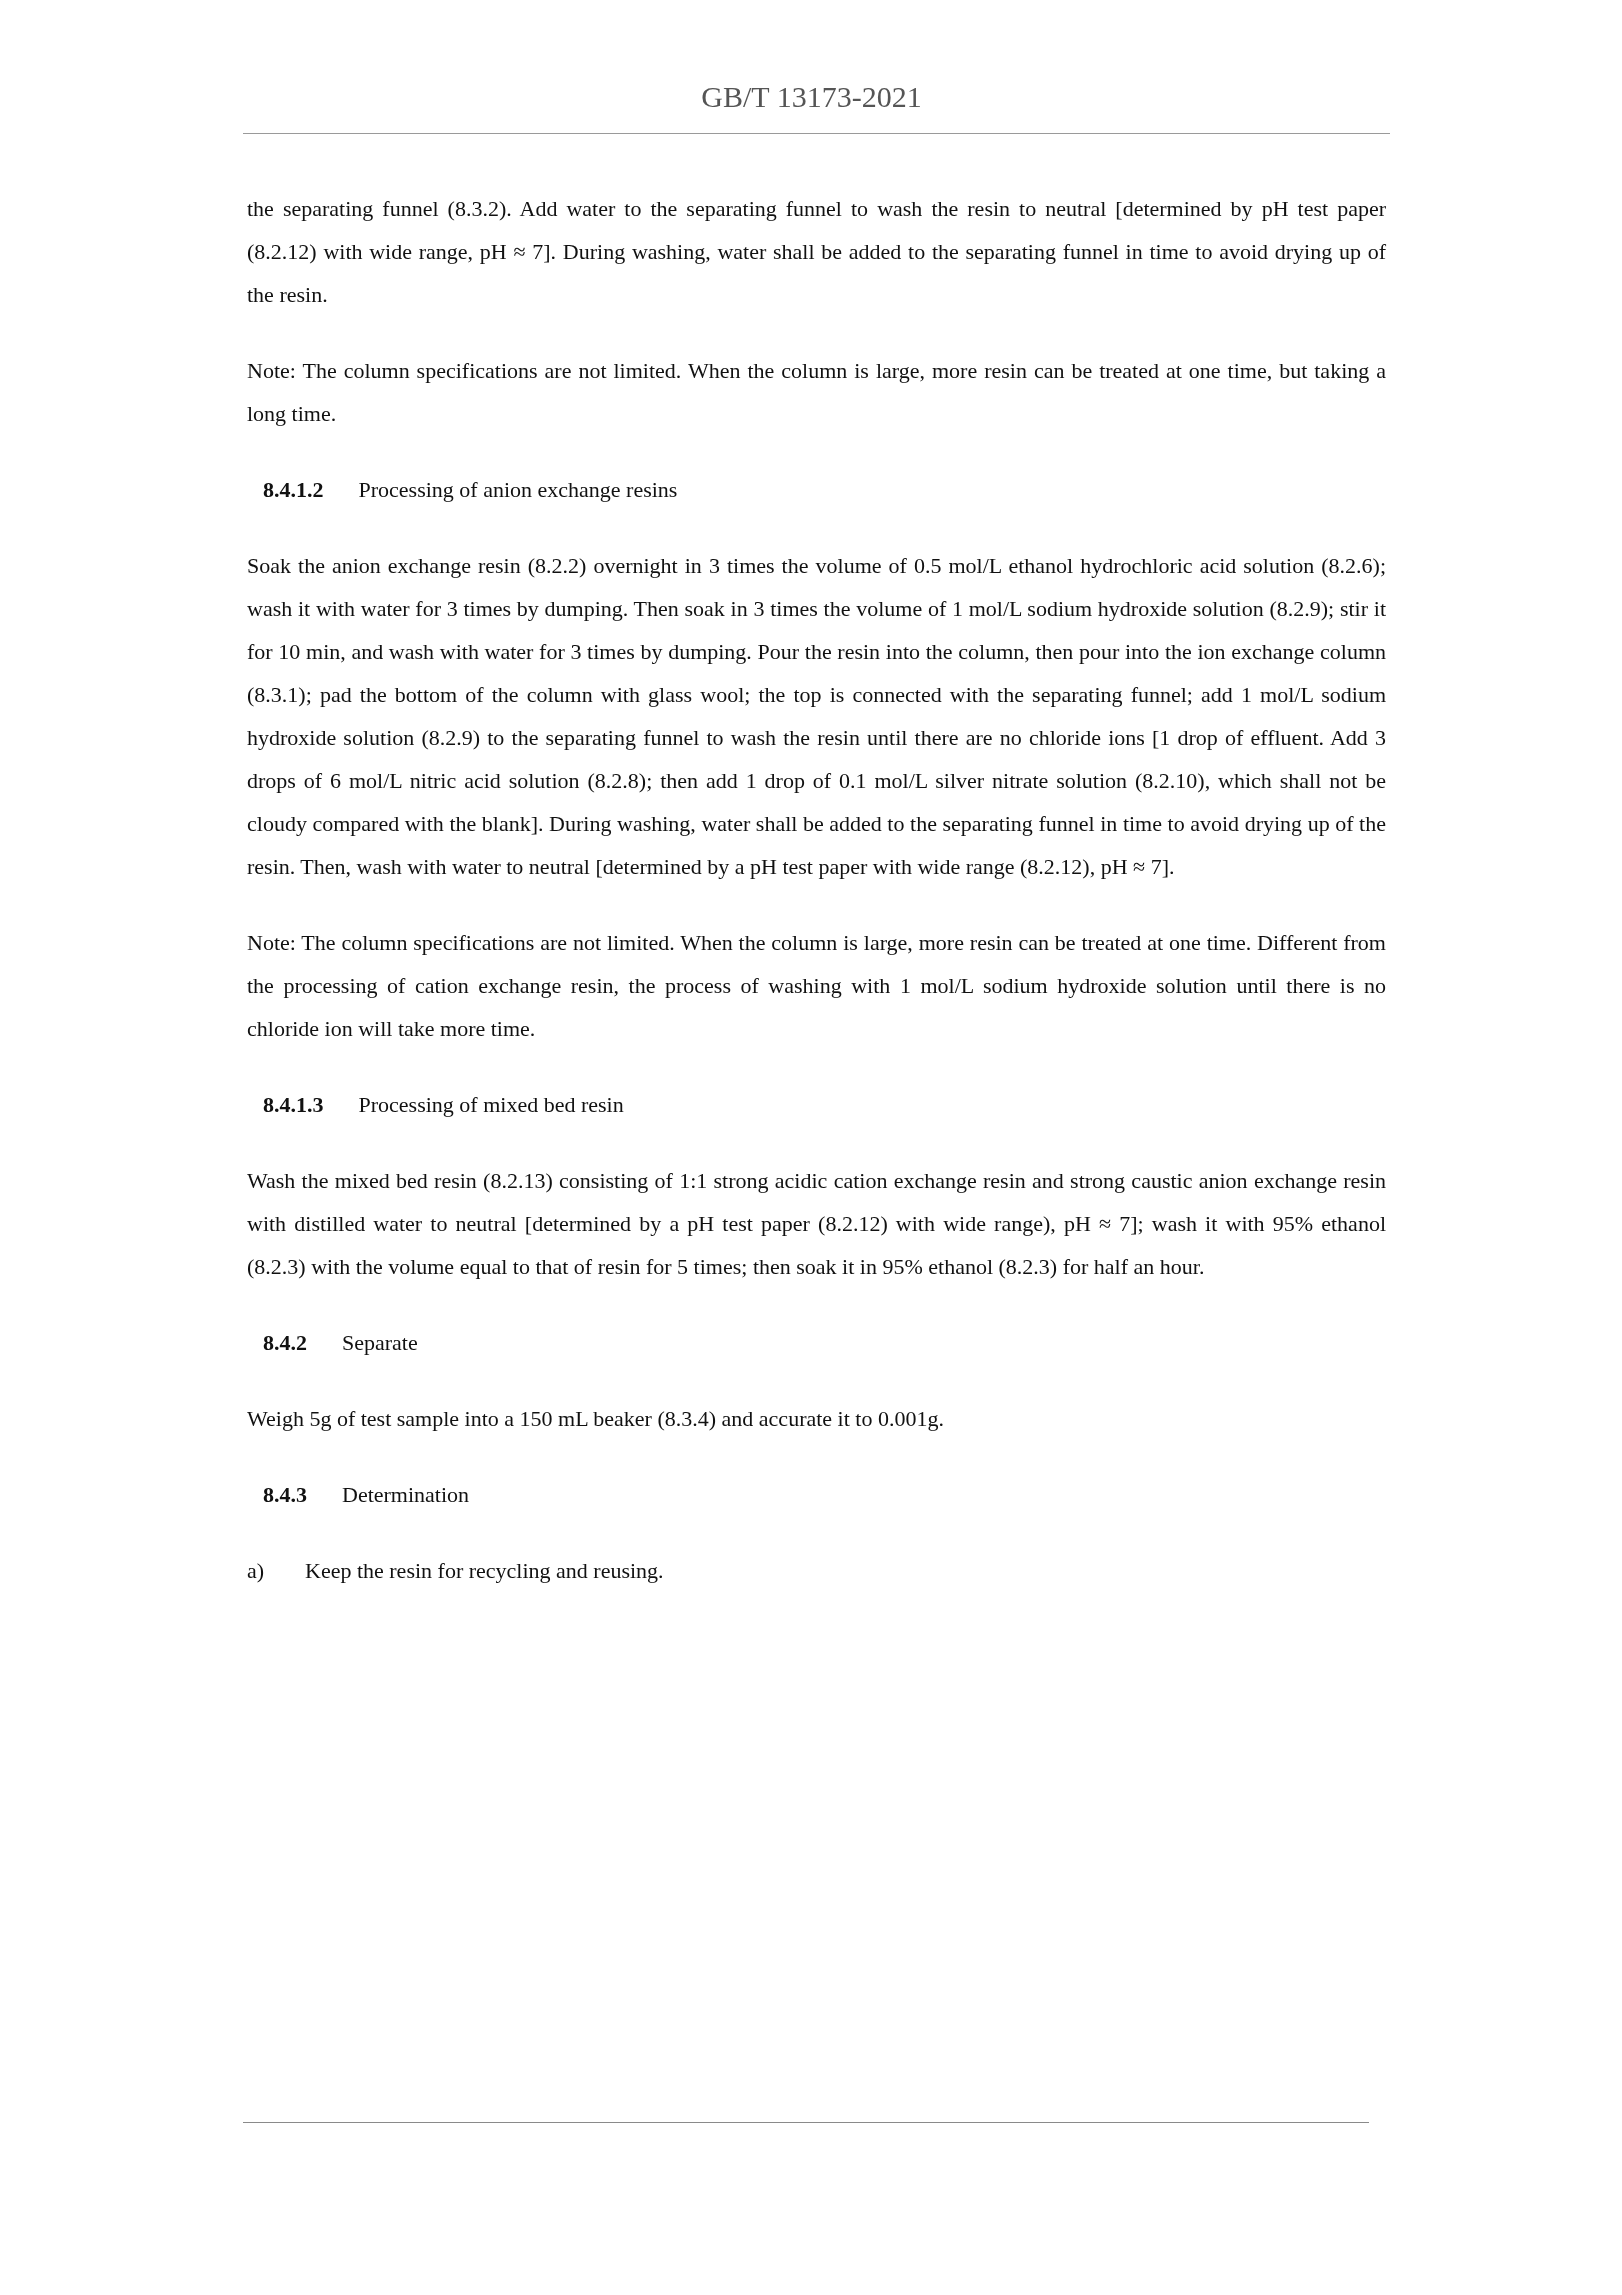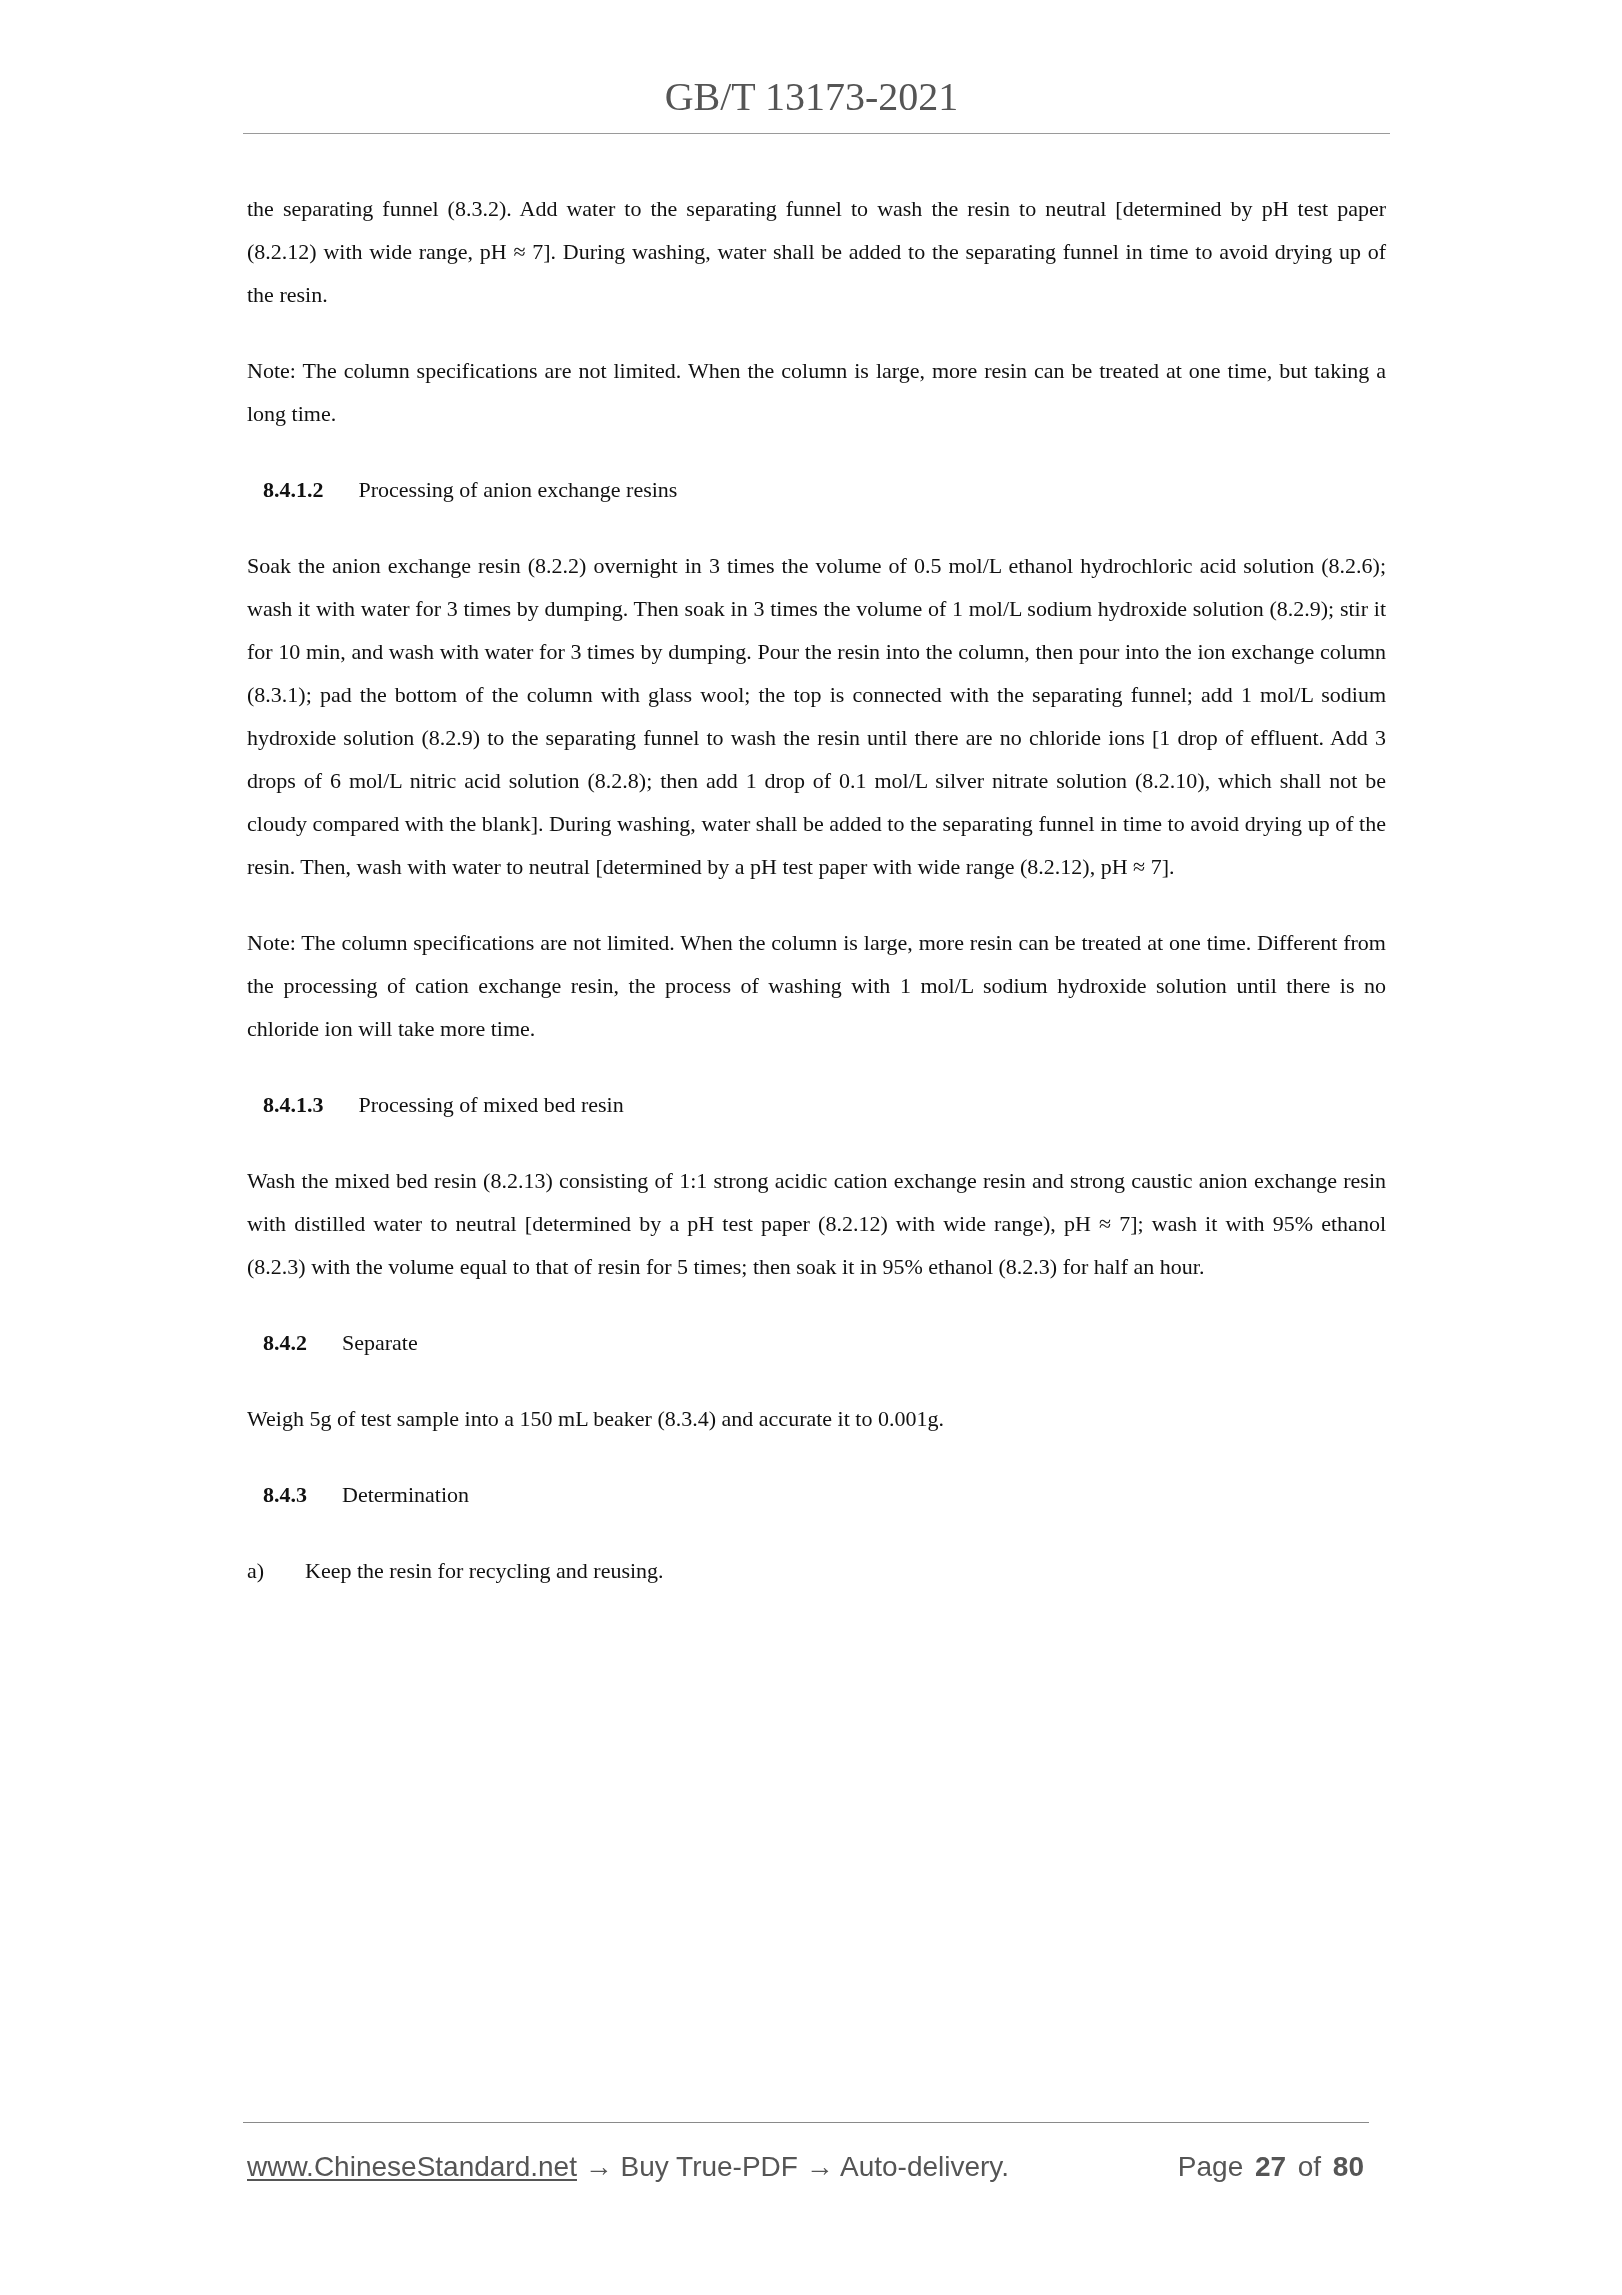--- a/index.html
+++ b/index.html
@@ -1,20 +1,20 @@
 <!DOCTYPE html>
 <html style="font-size:13.3px"><head>
 <meta charset="utf-8">
 <style>
   html, body { margin: 0; padding: 0; background: #ffffff; }
   body { width: 1623px; height: 2295px; position: relative; overflow: hidden; }
   .page { position: absolute; left: 0; top: 0; width: 1623px; height: 2295px; background: #fff; }
   .running-header {
     position: absolute; left: 0; width: 1623px; top: 80px; text-align: center;
-    font-family: "Liberation Serif", serif; font-size: 40px; color: #555555; line-height: 33px;
+    font-family: "Liberation Serif", serif; font-size: 30px; color: #555555; line-height: 33px;
   }
   .header-rule { position: absolute; left: 243px; width: 1147px; top: 133px; height: 0; border-top: 1.7px solid #9a9a9a; }
   .content {
     position: absolute; left: 247px; width: 1139px; top: 187px;
     font-family: "Liberation Serif", serif; font-size: 22px; line-height: 43px; color: #111111;
   }
   .para { margin: 0 0 33px 0; text-align: justify; text-align-last: left; }
   .heading { margin: 0 0 33px 16px; white-space: nowrap; }
   .heading .num { font-weight: bold; display: inline-block; margin-right: 35px; }
   .list-item { margin: 0; display: flex; }
@@ -63,27 +63,15 @@
     </div>
 
     <div class="list-item">
       <span class="marker">a)</span>
       <span>Keep the resin for recycling and reusing.</span>
     </div>
   </div>
 
   <div class="footer-rule"></div>
 
-  <div class="footer">
-    <div class="left">
-      <a class="link">www.ChineseStandard.net</a>
-      <span>→</span>
-      <span>Buy True-PDF</span>
-      <span>→</span>
-      <span>Auto-delivery.</span>
-    </div>
-    <div class="right">
-      <span>Page</span><span class="sp"></span><b>27</b><span class="sp"></span><span>of</span><span class="sp"></span><b>80</b>
-    </div>
-  </div>
 
 </div>
 
 
 </body></html>

